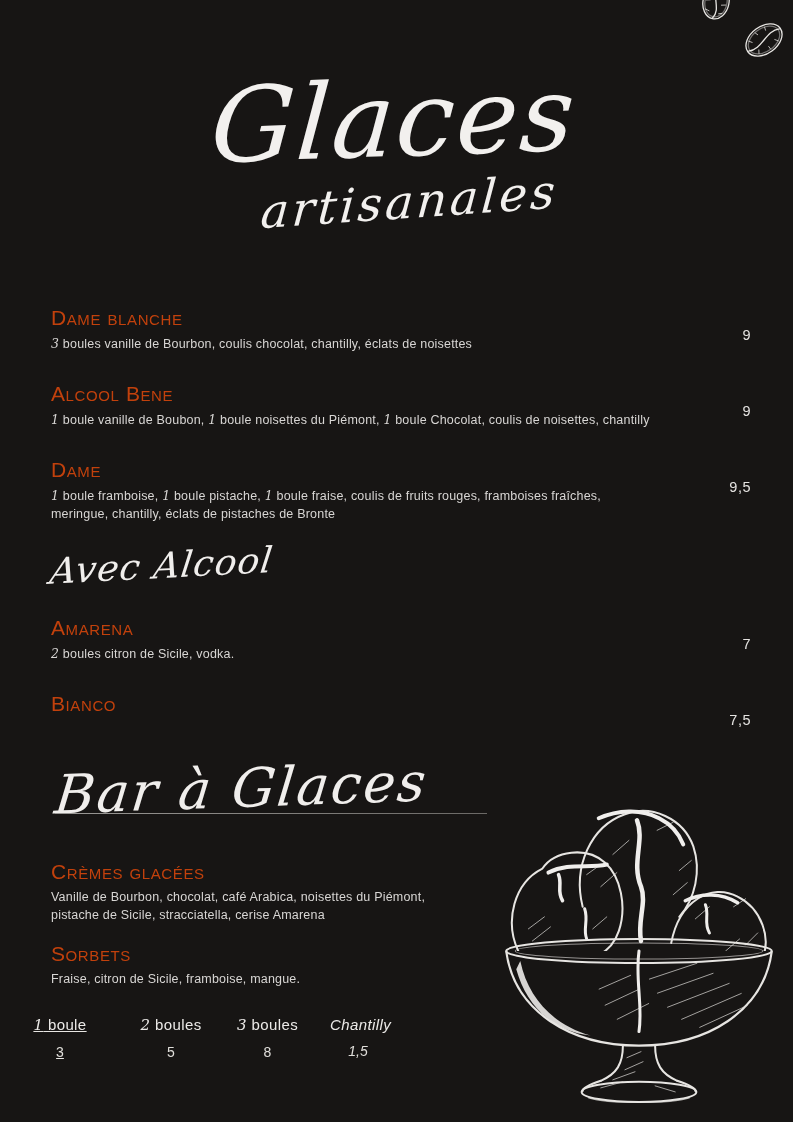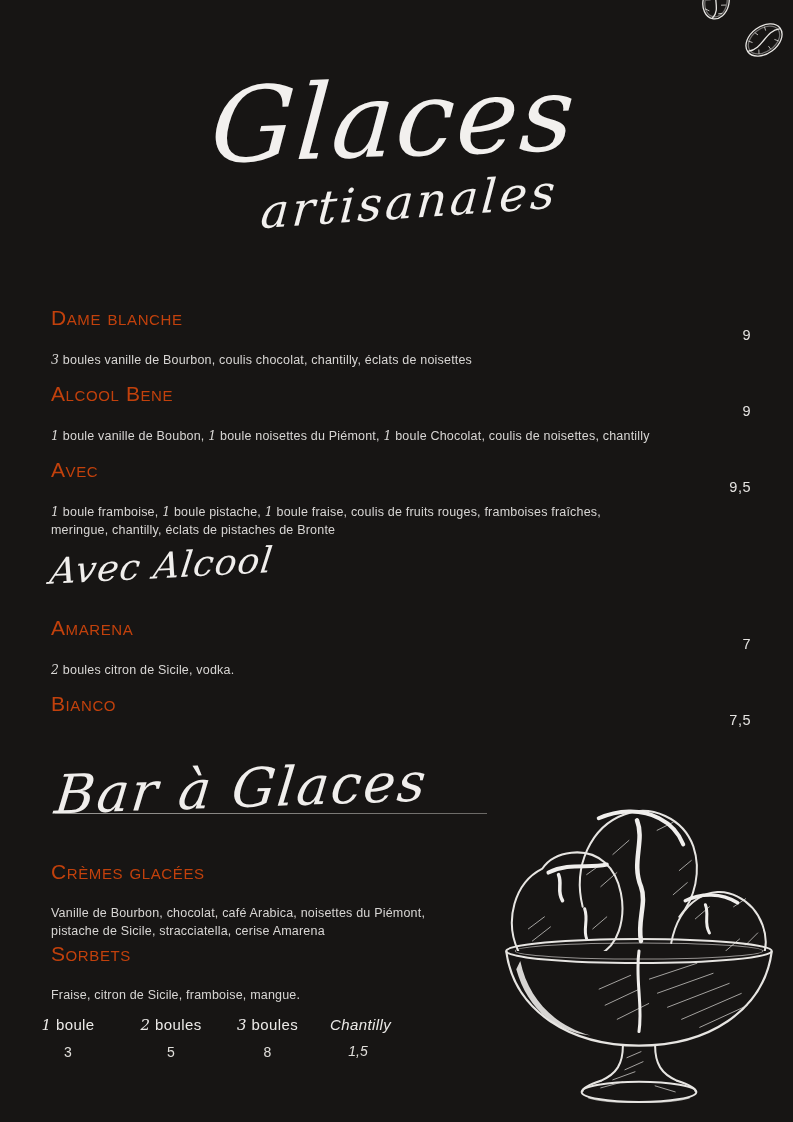--- a/index.html
+++ b/index.html
@@ -31,21 +31,21 @@
     transform: skewX(-8deg) rotate(-4deg); letter-spacing: 3px;
   }
   
   .item { position: absolute; left: 51px; width: 700px; }
   .item h3 {
     font-size: 21px; font-weight: 400;
     font-variant: small-caps; letter-spacing: 0.6px;
     color: #c2410c; line-height: 1.15;
   }
   .item .desc {
-    margin-top: 21px;
+    margin-top: 5px;
     font-size: 12.5px; font-weight: 400; letter-spacing: 0.2px;
     color: #d8d6d4; line-height: 1.4;
     white-space: pre-line;
   }
   .item .price {
     position: absolute; right: 0; width: 60px; top: 21px;
     text-align: right;
     font-size: 14.5px; color: #e5e3e1; letter-spacing: 0.5px;
   }
   .price-col { right: 47px; }
@@ -63,21 +63,21 @@
   .h-bar { left: 56px; top: 762px; font-size: 54px; transform: skewX(-8deg) rotate(-2deg); letter-spacing: 2px; }
   .bar-rule {
     position: absolute; left: 55px; top: 813px; width: 432px; height: 1px;
     background: linear-gradient(to right, #9a9895, #6b6966);
   }
   
   .ptable { position: absolute; top: 1016px; left: 0; }
   .pcol { position: absolute; text-align: center; }
   .pcol .plabel { font-size: 15px; color: #eceae8; letter-spacing: 0.4px; white-space: nowrap; }
   .pcol .pval { margin-top: 10px; font-size: 14px; color: #e0deda; }
-  .pc0 { left: 40px;  width: 56px; }
+  .pc0 { left: 32px;  width: 56px; text-decoration: underline; }
   .pc1 { left: 140px; width: 62px; }
   .pc2 { left: 237px; width: 61px; }
   .pc3 { left: 330px; width: 56px; font-style: italic; }
 </style>
 </head>
 <body>
 
 <div class="page">
 
   <svg class="beans" viewBox="0 0 117 80" aria-hidden="true">
@@ -108,21 +108,21 @@
     <span class="price price-col">9</span>
   </section>
 
   <section class="item" style="top:382px">
     <h3>Alcool Bene</h3>
     <p class="desc"><i class="hand-num">1</i> boule vanille de Boubon, <i class="hand-num">1</i> boule noisettes du Piémont, <i class="hand-num">1</i> boule Chocolat, coulis de noisettes, chantilly</p>
     <span class="price price-col">9</span>
   </section>
 
   <section class="item" style="top:458px">
-    <h3>Avec</h3>
+    <h3>Dame</h3>
     <p class="desc"><i class="hand-num">1</i> boule framboise,  <i class="hand-num">1</i> boule pistache,  <i class="hand-num">1</i> boule fraise, coulis de fruits rouges, framboises fraîches,
 meringue, chantilly,  éclats de pistaches de Bronte</p>
     <span class="price price-col">9,5</span>
   </section>
 
   <div class="script-heading h-alcool">Avec Alcool</div>
 
   <section class="item" style="top:616px">
     <h3>Amarena</h3>
     <p class="desc"><i class="hand-num">2</i> boules citron de Sicile, vodka.</p>

